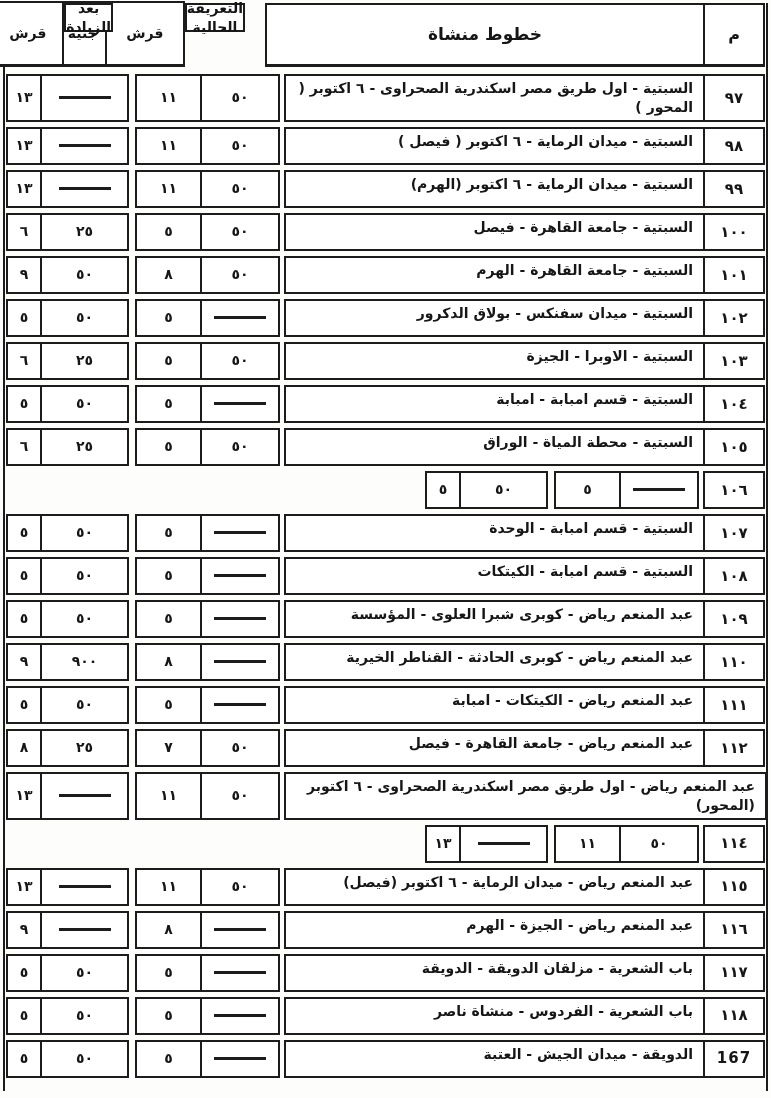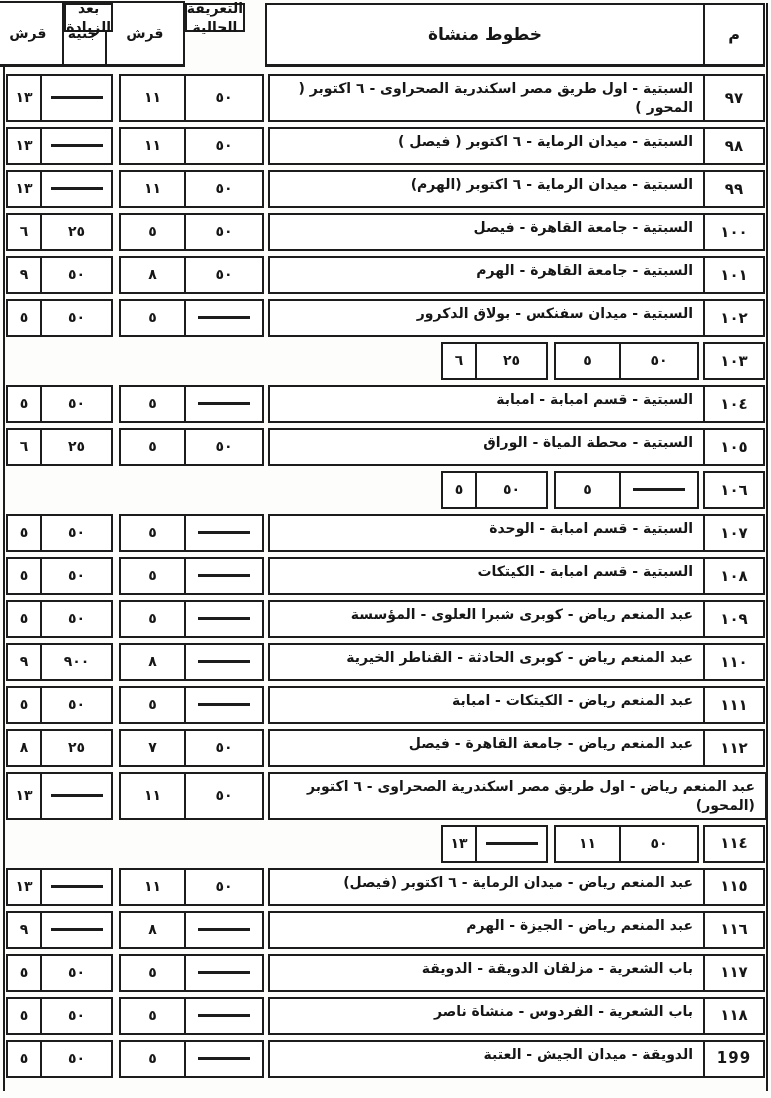--- a/index.html
+++ b/index.html
@@ -57,21 +57,21 @@
   .row { display: flex; align-items: stretch; margin-bottom: 5px; }
   .val-serial { font-size: 15px; letter-spacing: 1px; }
   .row .c-route {
     margin-right: -2px;
     flex-direction: column; align-items: flex-start; justify-content: flex-start;
     padding: 3px 10px;
   }
   .route-line { width: 100%; text-align: right; font-size: 14px; }
   .c-cur-q { width: 80px; flex: none; }
   .c-cur-j { width: 67px; flex: none; margin-right: -2px; }
-  .c-new-q { width: 73px; flex: none; }
+  .c-new-q { width: 89px; flex: none; }
   .c-new-j { width: 36px; flex: none; margin-right: -2px; }
   .val { font-size: 14px; }
   .dash { display: inline-block; width: 52px; max-width: 80%; border-top: 3px solid var(--bd); }
 </style>
 </head>
 <body>
 
 <div class="page">
   <div class="table-wrap">
 
@@ -182,20 +182,23 @@
             </div>
             <div class="cell c-cur-j val">٥</div>
           </div>
           <div class="grp grp-new">
             <div class="cell c-new-q val">٥٠</div>
             <div class="cell c-new-j val">٥</div>
           </div>
         </div>
         <div class="row">
           <div class="cell c-serial val-serial">١٠٣</div>
+          <div class="cell c-route">
+            <div class="route-line">السبتية - الاوبرا - الجيزة</div>
+          </div>
           <div class="grp grp-cur">
             <div class="cell c-cur-q val">٥٠</div>
             <div class="cell c-cur-j val">٥</div>
           </div>
           <div class="grp grp-new">
             <div class="cell c-new-q val">٢٥</div>
             <div class="cell c-new-j val">٦</div>
           </div>
         </div>
         <div class="row">
@@ -424,21 +427,21 @@
               <span class="dash"></span>
             </div>
             <div class="cell c-cur-j val">٥</div>
           </div>
           <div class="grp grp-new">
             <div class="cell c-new-q val">٥٠</div>
             <div class="cell c-new-j val">٥</div>
           </div>
         </div>
         <div class="row">
-          <div class="cell c-serial val-serial">199</div>
+          <div class="cell c-serial val-serial">167</div>
           <div class="cell c-route">
             <div class="route-line">الدويقة - ميدان الجيش - العتبة</div>
           </div>
           <div class="grp grp-cur">
             <div class="cell c-cur-q val">
               <span class="dash"></span>
             </div>
             <div class="cell c-cur-j val">٥</div>
           </div>
           <div class="grp grp-new">

